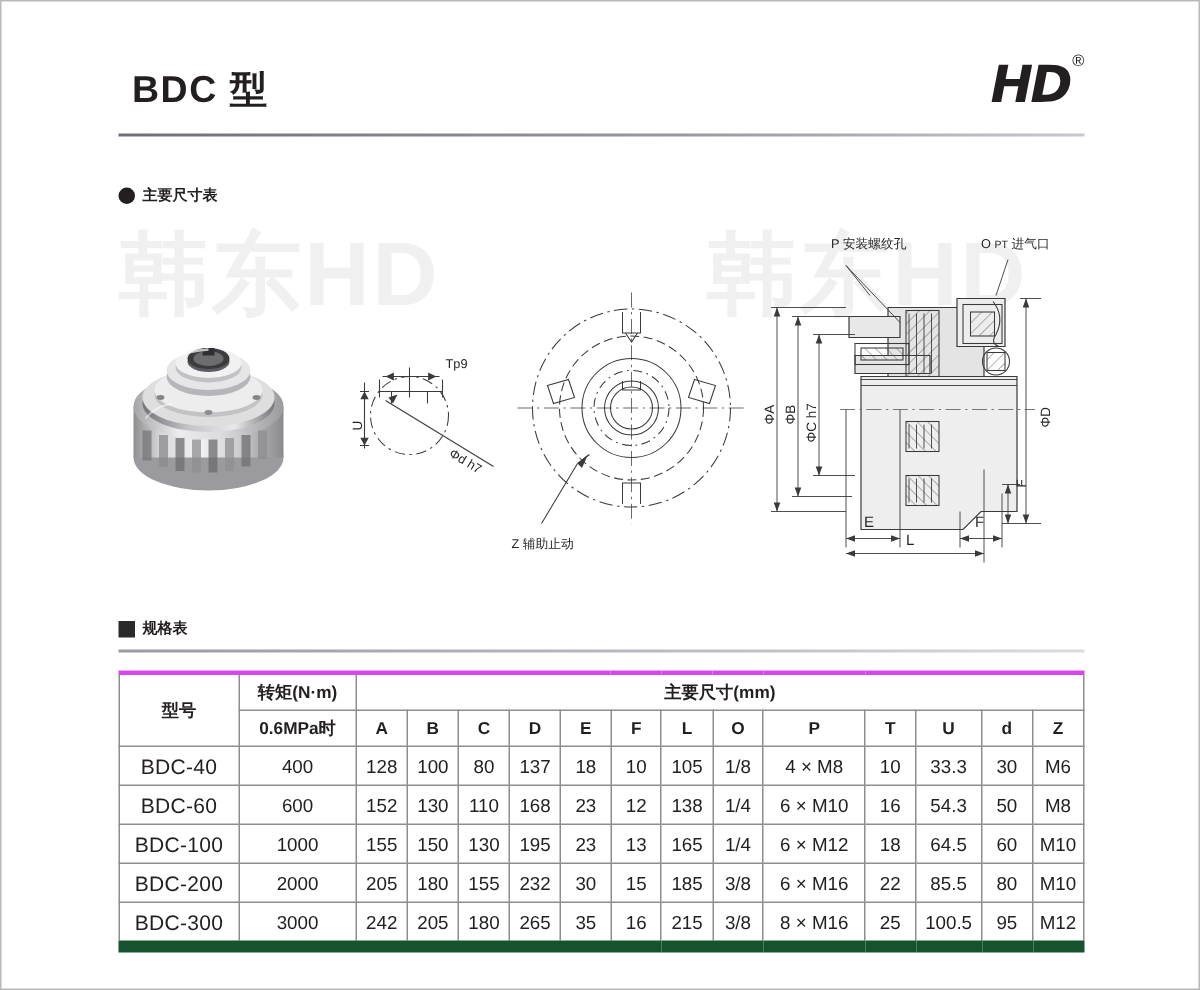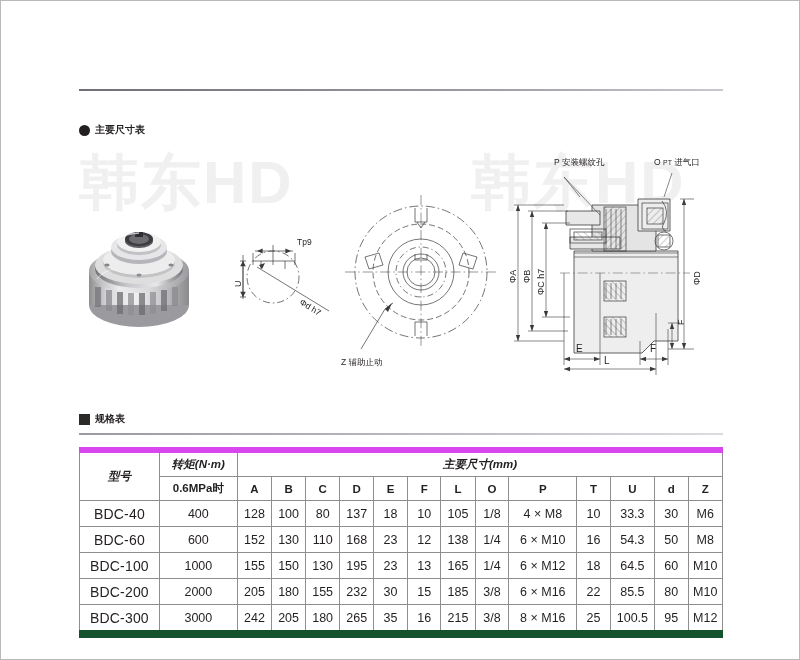--- a/index.html
+++ b/index.html
@@ -117,37 +117,42 @@
     text-align:center;
     vertical-align:middle;
     padding:0;
     height:25px;
     font-weight:normal;
     background:#fff;
   }
   table.spec th{font-weight:bold;font-size:11.5px;}
   table.spec tr.hdr-r1 th,table.spec tr.hdr-r2 th{height:23px;}
   table.spec td.model{font-size:14px;letter-spacing:.2px;}
-  table.spec .thick-top{border-top:6px solid #d946ef;font-style:italic;}
+  table.spec .thick-top{border-top:3px solid #d946ef;}
   table.spec .thick-bot{border-bottom:8px solid #14532d;}
   .c-model{width:82px;}
   .c-torque{width:80px;}
   .c-n{width:34px;}
   .c-p{width:70px;}
   .c-u{width:44px;}
 </style>
 </head>
 <body>
 
 <div class="page">
 
   <div class="wm wm-1">韩东HD</div>
   <div class="wm wm-2">韩东HD</div>
 
   <div class="hdr">
+    <div class="hdr-title">BDC 型</div>
+    <div class="logo">
+      <div class="logo-mark">HD</div>
+      <div class="logo-r">®</div>
+    </div>
     <div class="hdr-rule"></div>
   </div>
 
   <div class="sec sec-a">
     <span class="sec-dot"></span>
     <span>主要尺寸表</span>
   </div>
 
   <div class="draw photo">
     <svg width="132" height="128" viewBox="0 0 132 128">

